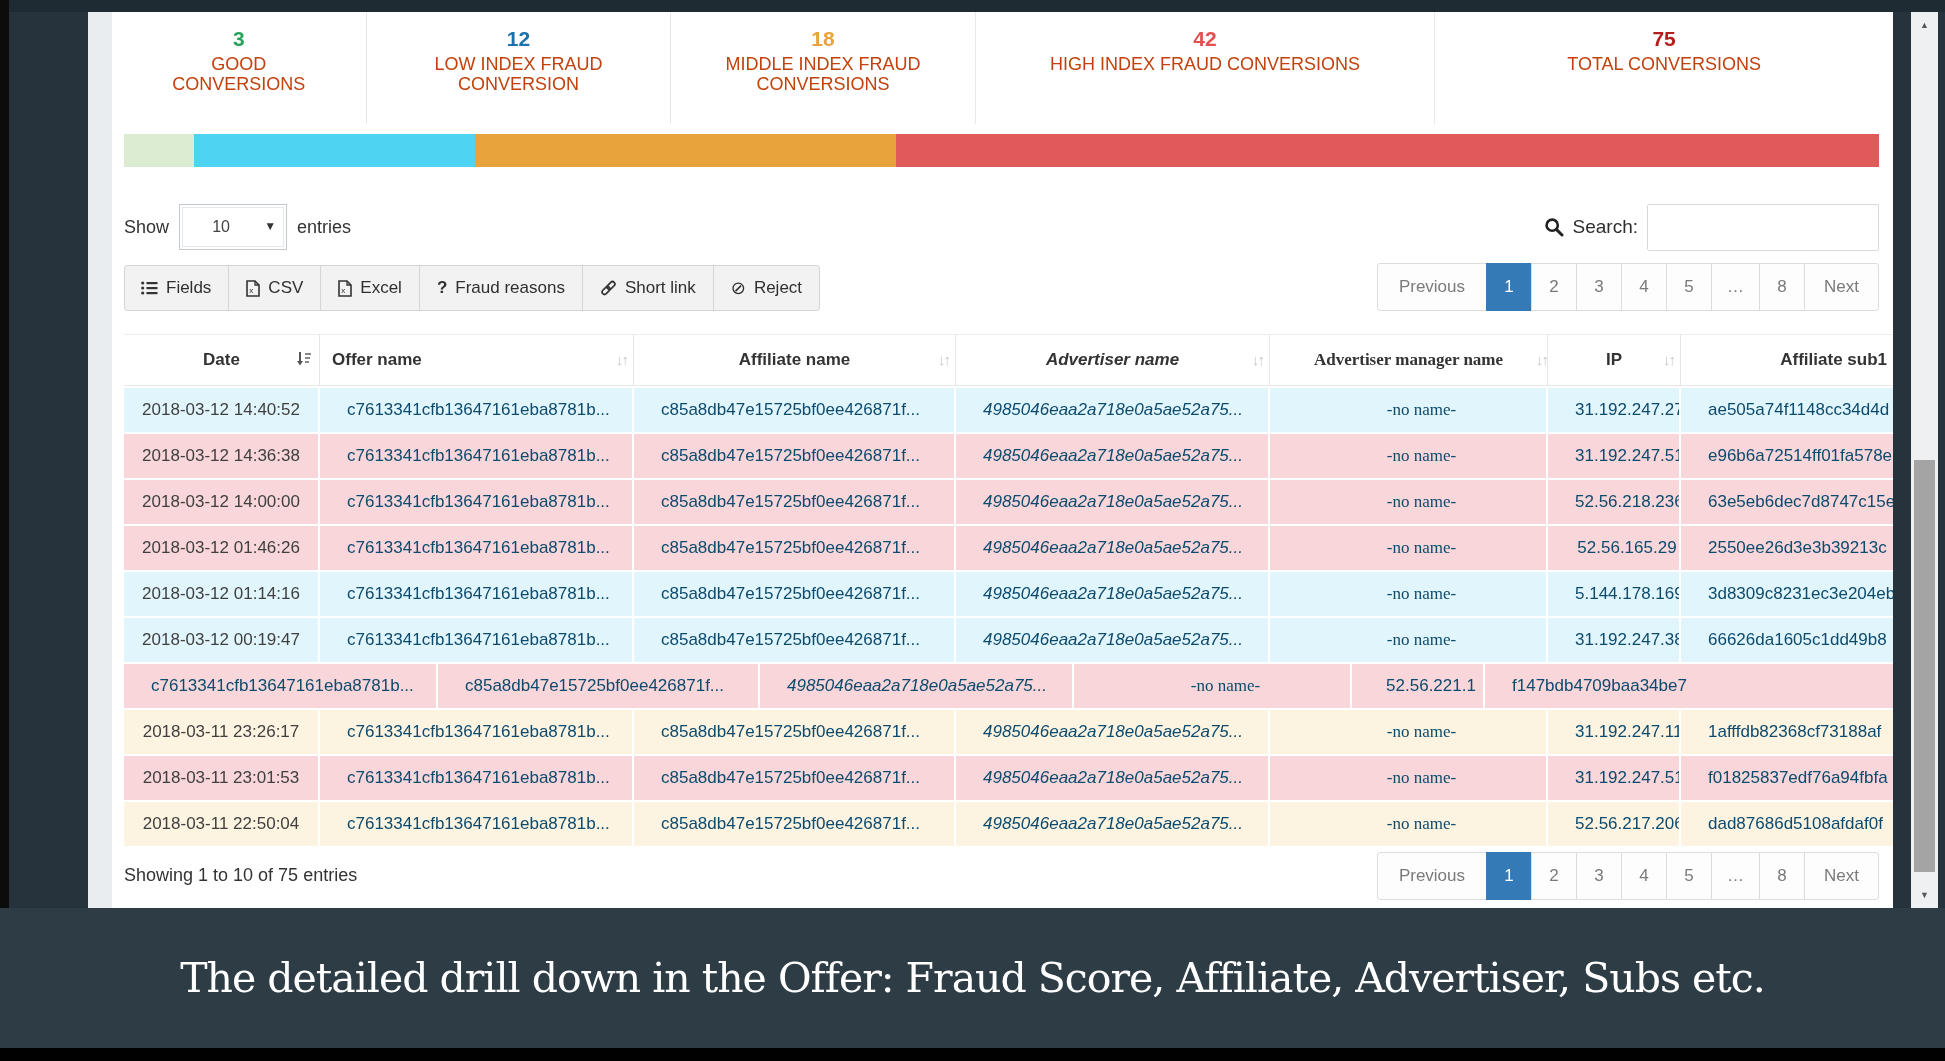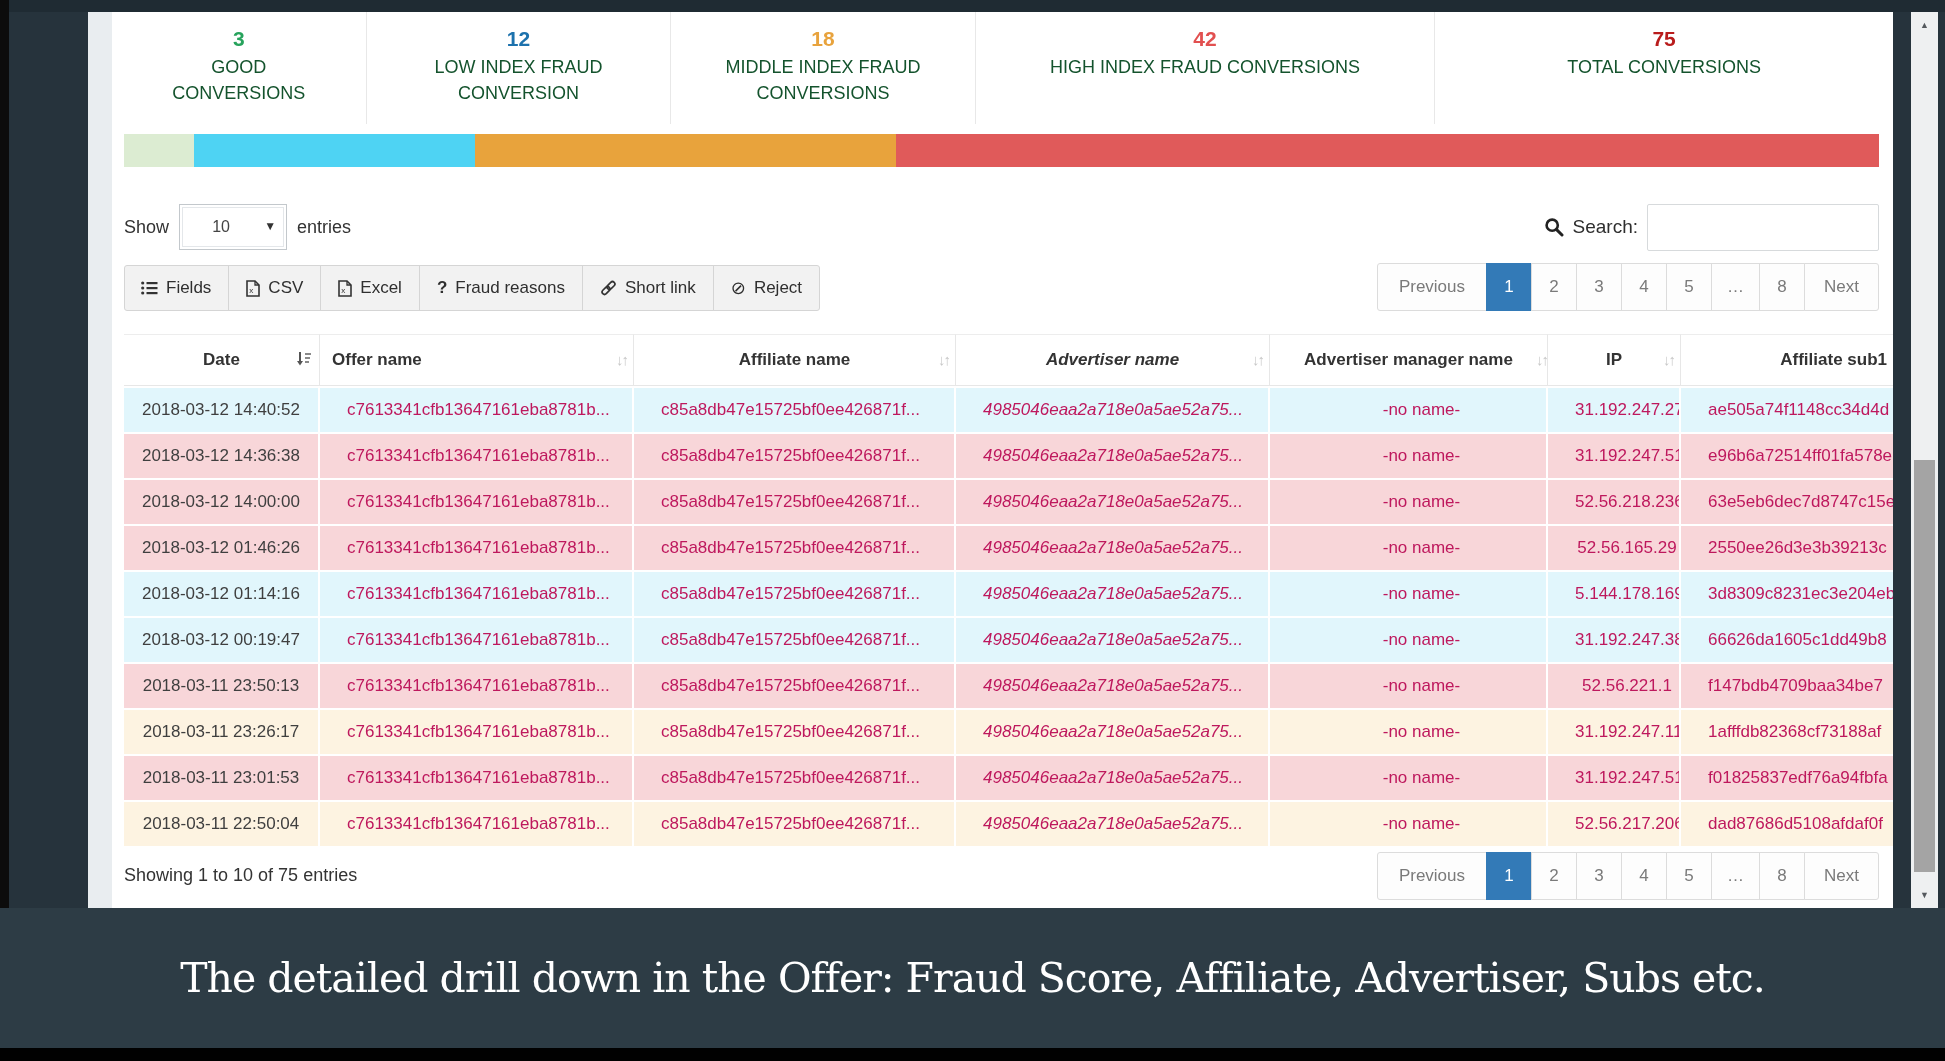--- a/index.html
+++ b/index.html
@@ -11,21 +11,21 @@
   .left-black { position:absolute; left:0; top:0; width:9px; height:908px; background:#0c0c0c; }
   .left-gray { position:absolute; left:88px; top:12px; width:24px; height:896px; background:#e9edf0; }
 
   .panel { position:absolute; left:112px; top:12px; width:1781px; height:896px; background:#ffffff; overflow:hidden; }
 
   
   .stats { position:absolute; left:0; top:0; width:100%; height:112px; display:flex; }
   .stat { padding:14px 40px 0 40px; text-align:center; }
   .stat:not(:last-child){ border-right:1px solid #e8e8e8; }
   .stat-value { font-size:21px; font-weight:bold; line-height:26px; }
-  .stat-label { font-size:18px; color:#14532d; line-height:26px; margin-top:2px; }
+  .stat-label { font-size:18px; color:#c2410c; line-height:20px; margin-top:2px; }
   .stat:nth-child(1){ width:14.3%; } .stat:nth-child(2){ width:17.1%; }
   .stat:nth-child(3){ width:17.1%; } .stat:nth-child(4){ width:25.8%; }
   .stat:nth-child(5){ width:25.7%; }
   .stat:nth-child(1) .stat-value{ color:#27a35c; }
   .stat:nth-child(2) .stat-value{ color:#1d72ad; }
   .stat:nth-child(3) .stat-value{ color:#e8a33d; }
   .stat:nth-child(4) .stat-value{ color:#e25050; }
   .stat:nth-child(5) .stat-value{ color:#b91c1c; }
 
   
@@ -69,24 +69,24 @@
   .sorters { position:absolute; right:6px; top:0; line-height:50px; font-size:15px; color:#c9c9c9; letter-spacing:-2px; }
   .sort-active { position:absolute; right:8px; top:16px; }
   .grow { height:44px; margin-top:2px; font-size:17px; }
   .grow:first-of-type { margin-top:3px; }
   .grow > div { line-height:44px; border-right:2px solid #fff; overflow:hidden; white-space:nowrap; }
   .grow > div:last-child { border-right:none; }
   .c-date { width:196px; text-align:center; color:#3f3f3f; }
   .c-offer { width:314px; padding:0 12px; }
   .c-aff  { width:322px; padding:0 12px; }
   .c-adv  { width:314px; padding:0 12px;font-style:italic; }
-  .c-mgr  { width:278px; text-align:center; }
+  .c-mgr  { width:278px; text-align:center;font-family:Liberation Serif, serif; }
   .c-ip   { width:133px; text-align:center; }
   .c-sub1 { flex:1; padding:0 8px; }
-  .lnk { color:#be185d; cursor:pointer;padding-left:27px; }
+  .lnk { color:#0c4a6e; cursor:pointer;padding-left:27px; }
   .tone-cyan  { background:#e1f6fc; }
   .tone-pink  { background:#f8d6d9; }
   .tone-cream { background:#fdf3e1; }
 
   
   .summary { position:absolute; left:12px; top:853px; font-size:18px; color:#333; }
 
   
   .sbar { position:absolute; left:1911px; top:12px; width:27px; height:896px; background:#eef0f1; }
   .sb-arrow { position:absolute; left:0; width:27px; height:26px; text-align:center; font-size:9px; color:#54595e; line-height:26px; cursor:pointer; }
@@ -300,21 +300,20 @@
       <div class="gr grow tone-cyan">
         <div class="c-date">2018-03-12 00:19:47</div>
         <div class="c-offer lnk">c7613341cfb13647161eba8781b...</div>
         <div class="c-aff lnk">c85a8db47e15725bf0ee426871f...</div>
         <div class="c-adv lnk">4985046eaa2a718e0a5ae52a75...</div>
         <div class="c-mgr lnk">-no name-</div>
         <div class="c-ip lnk">31.192.247.38</div>
         <div class="c-sub1 lnk">66626da1605c1dd49b8</div>
       </div>
       <div class="gr grow tone-pink">
-        <div class="c-date">2018-03-11 23:50:13</div>
         <div class="c-offer lnk">c7613341cfb13647161eba8781b...</div>
         <div class="c-aff lnk">c85a8db47e15725bf0ee426871f...</div>
         <div class="c-adv lnk">4985046eaa2a718e0a5ae52a75...</div>
         <div class="c-mgr lnk">-no name-</div>
         <div class="c-ip lnk">52.56.221.1</div>
         <div class="c-sub1 lnk">f147bdb4709baa34be7</div>
       </div>
       <div class="gr grow tone-cream">
         <div class="c-date">2018-03-11 23:26:17</div>
         <div class="c-offer lnk">c7613341cfb13647161eba8781b...</div>

